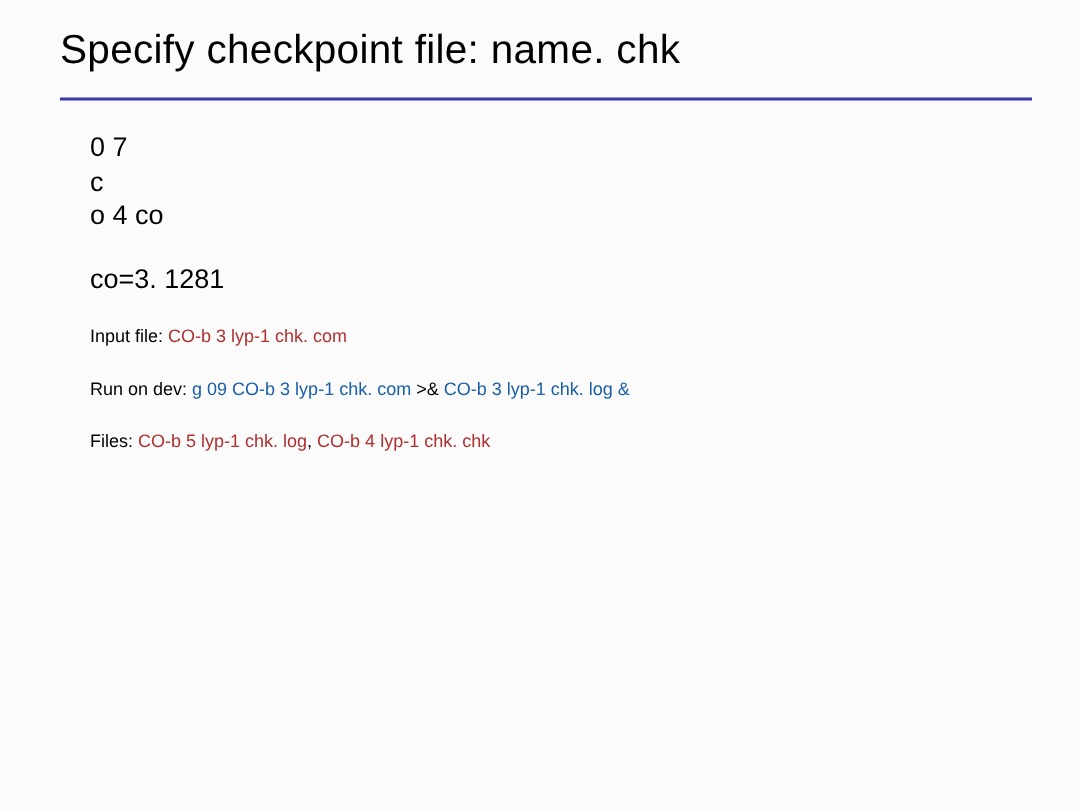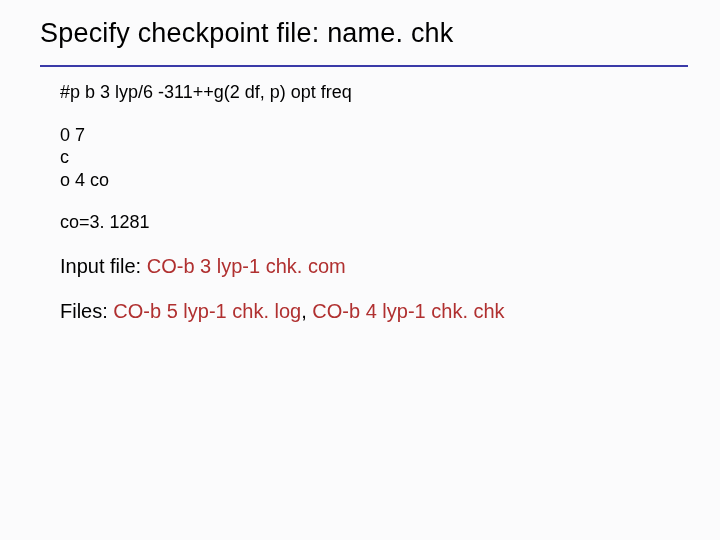--- a/index.html
+++ b/index.html
@@ -32,21 +32,21 @@
   }
   .body {
     padding-left: 20px;
     font-size: 18px;
     line-height: 1.25;
   }
   .block {
     margin-bottom: 20px;
   }
   .small {
-    font-size: 20px;
+    font-size: 12px;
   }
   .label-dark {
     color: #000;
   }
   .fname {
     color: #b03030;
   }
   .cmd {
     color: #1a5fa8;
   }
@@ -55,37 +55,39 @@
 <body>
 
 <div class="slide">
 
   <h1 class="title">Specify checkpoint file: name. chk</h1>
   <hr class="underline">
 
   <div class="body">
 
     <div class="block">
-      <div>#p b 3 lyp/6 -311++g(2 df, p) opt freq</div>
     </div>
 
 
     <div class="block">
       <div>0 7</div>
       <div>c</div>
       <div>o 4 co</div>
     </div>
 
     <div class="block">
       <div>co=3. 1281</div>
     </div>
 
     <div class="block small">
       <span class="label-dark">Input file: </span><span class="fname">CO-b 3 lyp-1 chk. com</span>
     </div>
 
+    <div class="block small">
+      <span class="label-dark">Run on dev: </span><span class="cmd">g 09 CO-b 3 lyp-1 chk. com </span><span class="label-dark">&gt;&amp; </span><span class="cmd">CO-b 3 lyp-1 chk. log &amp;</span>
+    </div>
 
     <div class="block small">
       <span class="label-dark">Files: </span><span class="fname">CO-b 5 lyp-1 chk. log</span><span class="label-dark">,  </span><span class="fname">CO-b 4 lyp-1 chk. chk</span>
     </div>
 
   </div>
 </div>
 
 </body></html>

